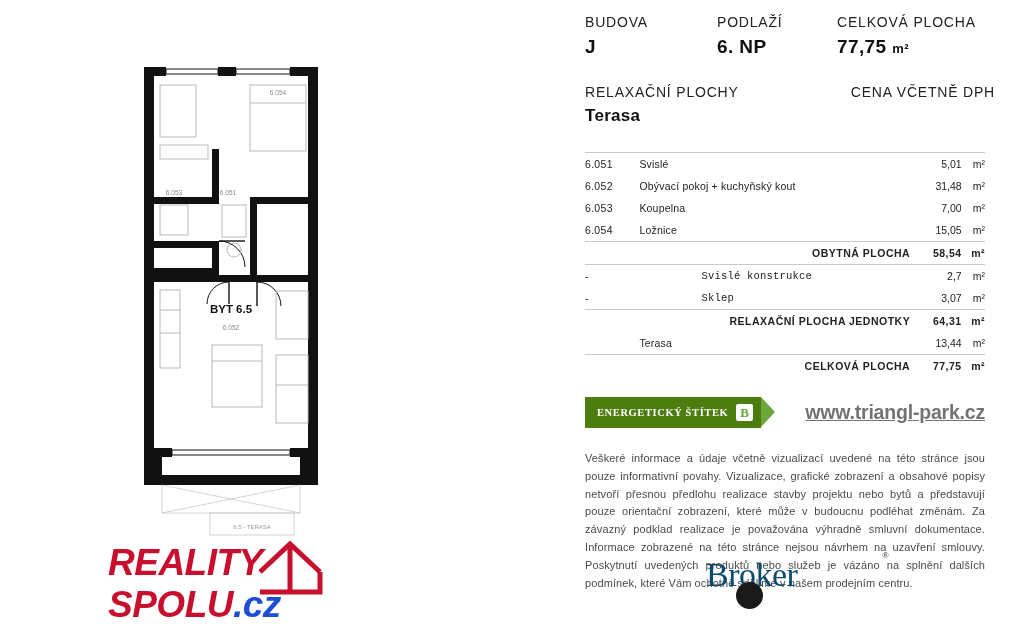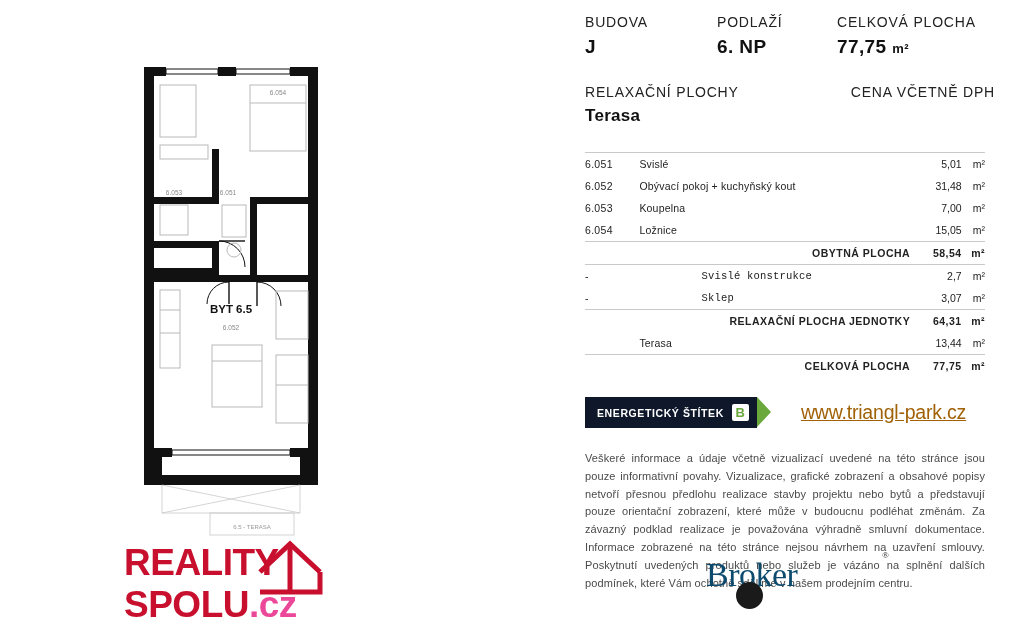--- a/index.html
+++ b/index.html
@@ -100,29 +100,30 @@
   .indent { padding-left: 62px !important; font-family: Liberation Mono, monospace; }
   .dash { letter-spacing: 0.3px; }
 
   
   .badge-row {
     margin-top: 20px;
     display: flex;
     align-items: center;
   }
   .badge {
-    background: #0f172a;
+    background: #4d7c0f;
     color: #ffffff;
     font-size: 10.5px;
     font-weight: bold;
     letter-spacing: 0.6px;
     padding: 7px 8px 7px 12px;
     display: flex;
     align-items: center;
     position: relative;
+    font-family: Liberation Serif, serif;
   }
   .badge .label { margin-right: 8px; }
   .badge .grade {
     background: #ffffff;
     color: #6aa83c;
     font-size: 13px;
     font-weight: bold;
     width: 17px;
     height: 17px;
     line-height: 17px;
@@ -134,22 +135,22 @@
     position: absolute;
     right: -14px;
     top: 0;
     border-top: 15.5px solid transparent;
     border-bottom: 15.5px solid transparent;
     border-left: 14px solid #6aa83c;
   }
   .weburl {
     margin-left: 44px;
     font-size: 19.5px;
-    font-weight: normal;
-    color: #a16207;
+    font-weight: bold;
+    color: #737373;
     letter-spacing: -0.2px;
     white-space: nowrap;
   }
 
   .disclaimer {
     margin-top: 22px;
     width: 400px;
     font-size: 11px;
     line-height: 1.62;
     color: #4a4a4a;
@@ -166,21 +167,21 @@
     height: 90px;
   }
   .rs-line1, .rs-line2 {
     font-family: "Liberation Sans", sans-serif;
     font-weight: bold;
     font-size: 37px;
     letter-spacing: -0.5px;
     line-height: 42px;
     color: #c8102e;
   }
-  .rs-line2 .cz { color: #ec4899; }
+  .rs-line2 .cz { color: #1d4ed8; }
 
   .logo-broker {
     position: absolute;
     left: 700px;
     top: 548px;
     width: 300px;
     height: 74px;
   }
   .bc-1 {
     font-family: "Liberation Serif", serif;
@@ -423,21 +424,21 @@
 
   <div class="disclaimer">Veškeré informace a údaje včetně vizualizací uvedené na této stránce jsou pouze informativní povahy. Vizualizace, grafické zobrazení a obsahové popisy netvoří přesnou předlohu realizace stavby projektu nebo bytů a představují pouze orientační zobrazení, které může v budoucnu podléhat změnám. Za závazný podklad realizace je považována výhradně smluvní dokumentace. Informace zobrazené na této stránce nejsou návrhem na uzavření smlouvy. Poskytnutí uvedených produktů nebo služeb je vázáno na splnění dalších podmínek, které Vám ochotně sdělíme v našem prodejním centru.</div>
 </div>
 
 <div class="logo-reality">
   <svg width="290" height="90" viewBox="0 0 290 90">
     <polyline points="152,32 182,4 212,32" fill="none" stroke="#c8102e" stroke-width="5"></polyline>
     <polyline points="182,4 182,52" fill="none" stroke="#c8102e" stroke-width="5"></polyline>
     <polyline points="212,32 212,52 152,52" fill="none" stroke="#c8102e" stroke-width="5"></polyline>
   </svg>
-  <div style="position:absolute; left:16px; top:2px;">
+  <div style="position:absolute; left:0; top:2px;font-style:italic;">
     <div class="rs-line1">REALITY</div>
     <div class="rs-line2"><span>SPOLU</span><span class="cz">.cz</span></div>
   </div>
 </div>
 
 <div class="logo-broker">
   <div class="bc-1">Broker</div>
   <div class="bc-reg">®</div>
   <div class="bc-dot"></div>
 </div>

